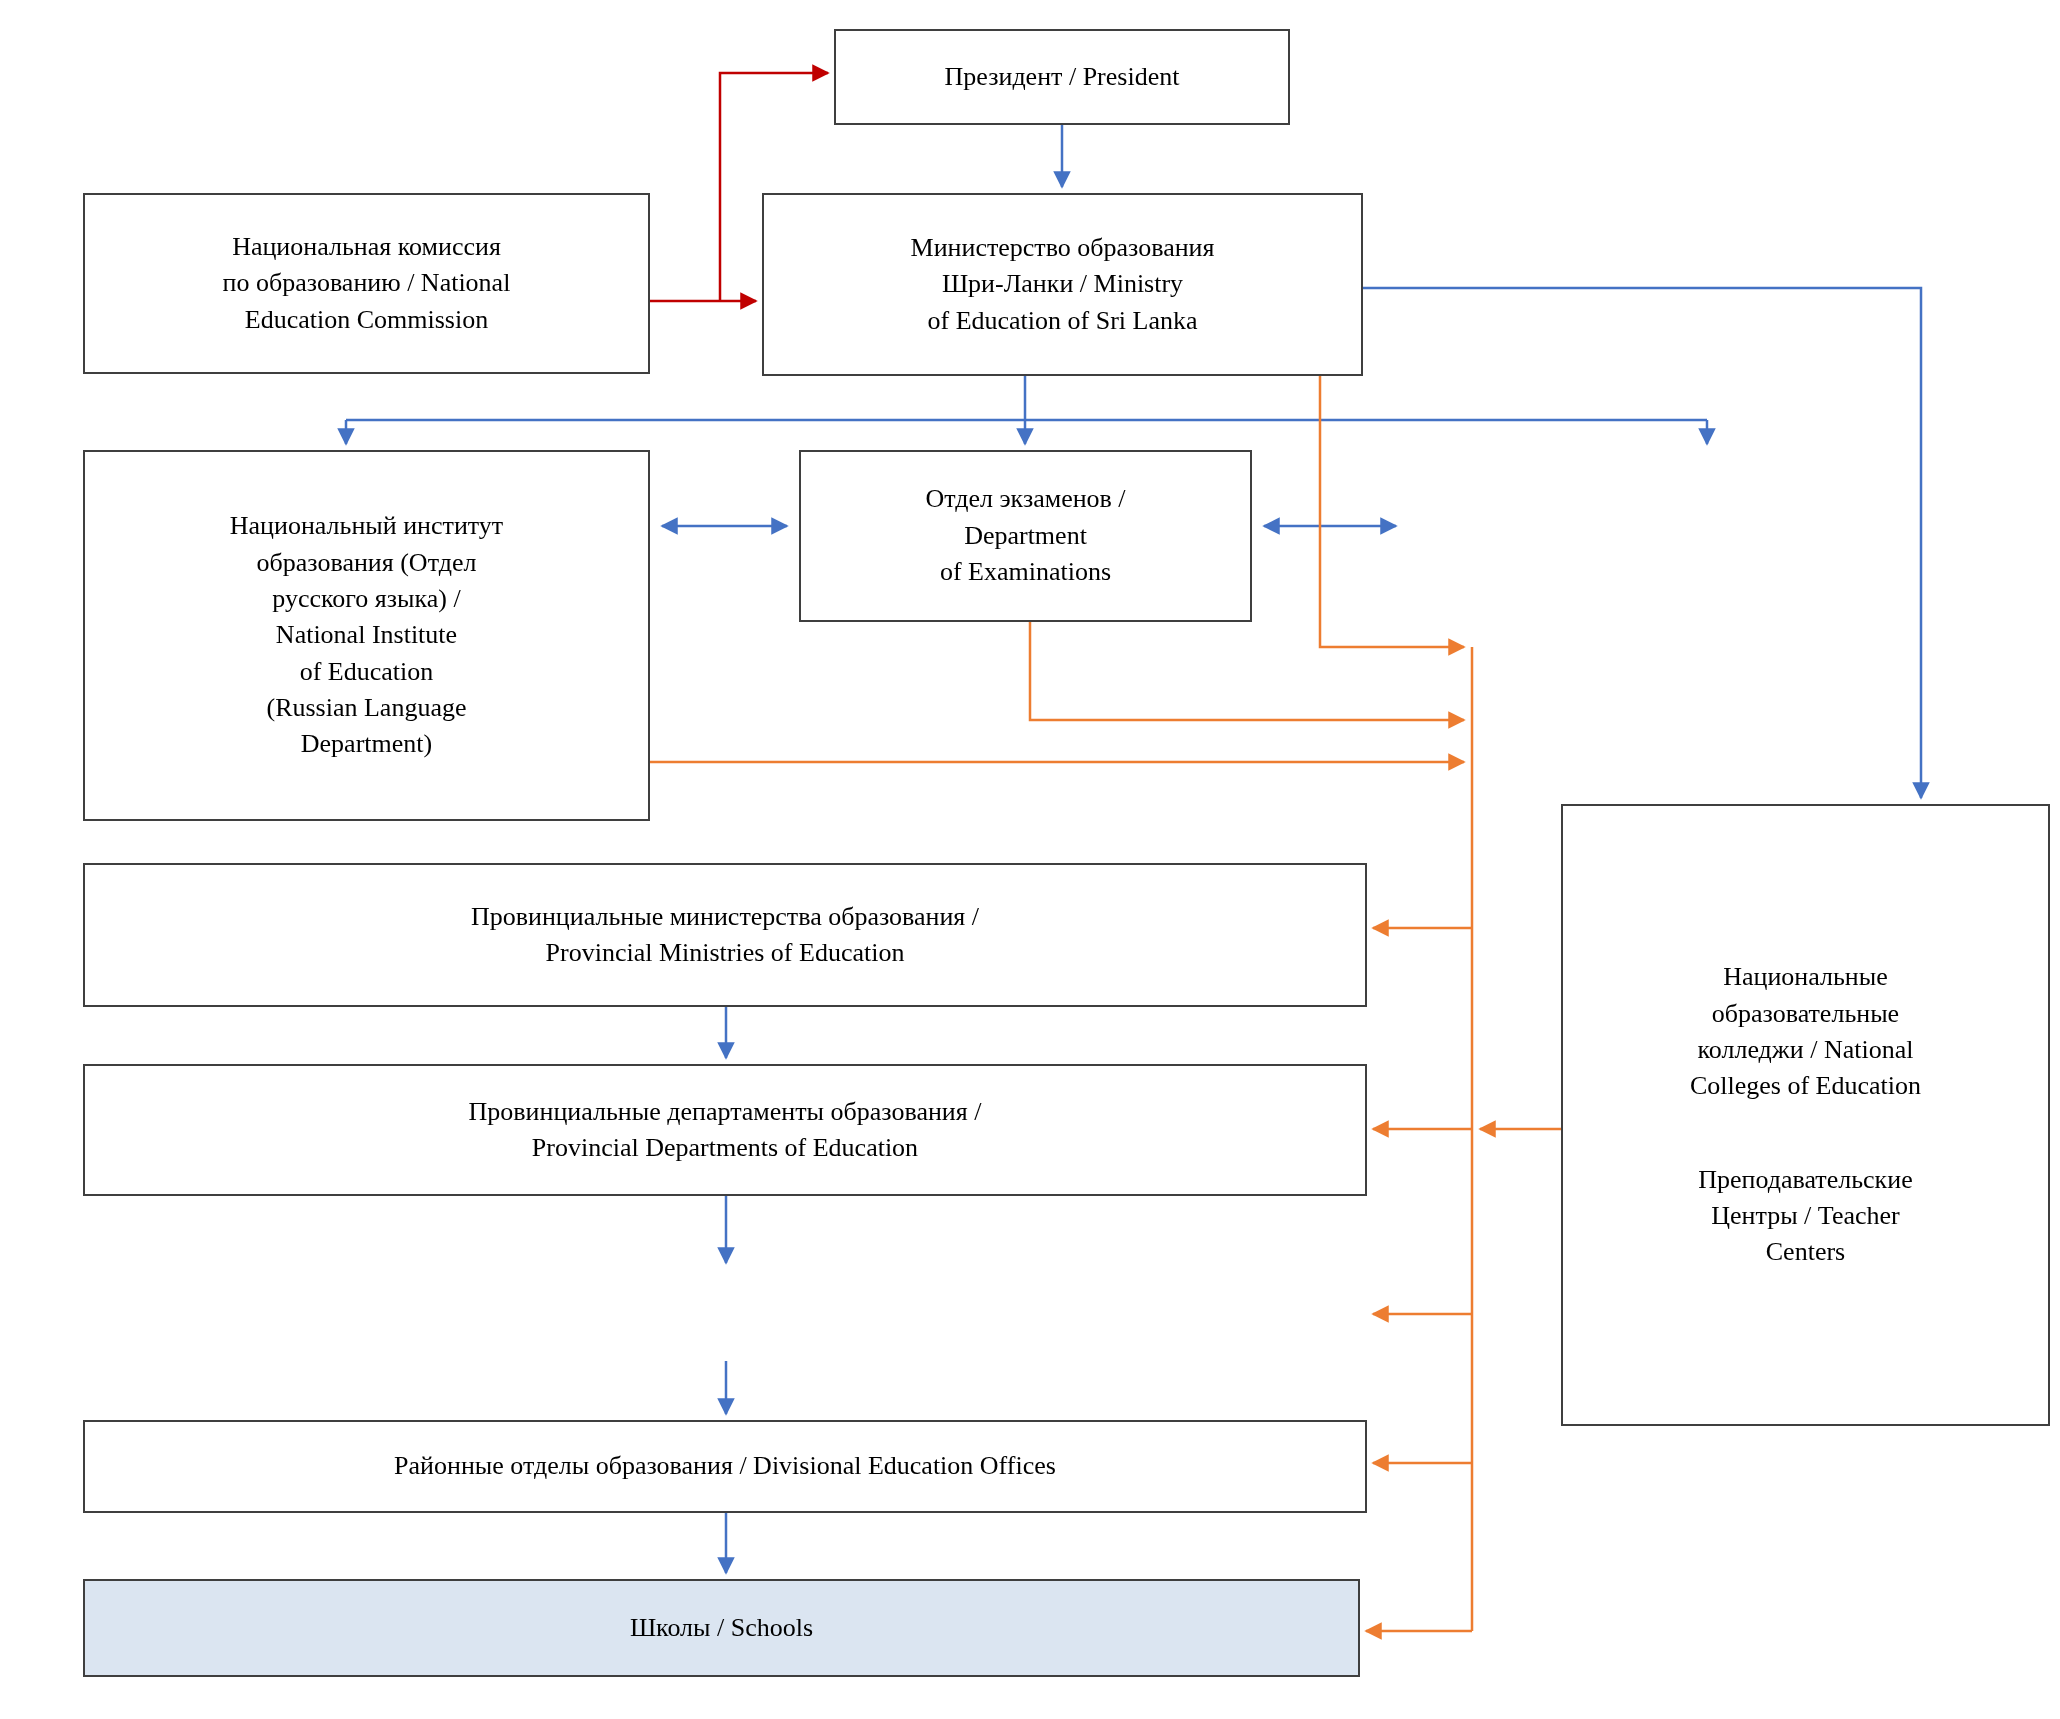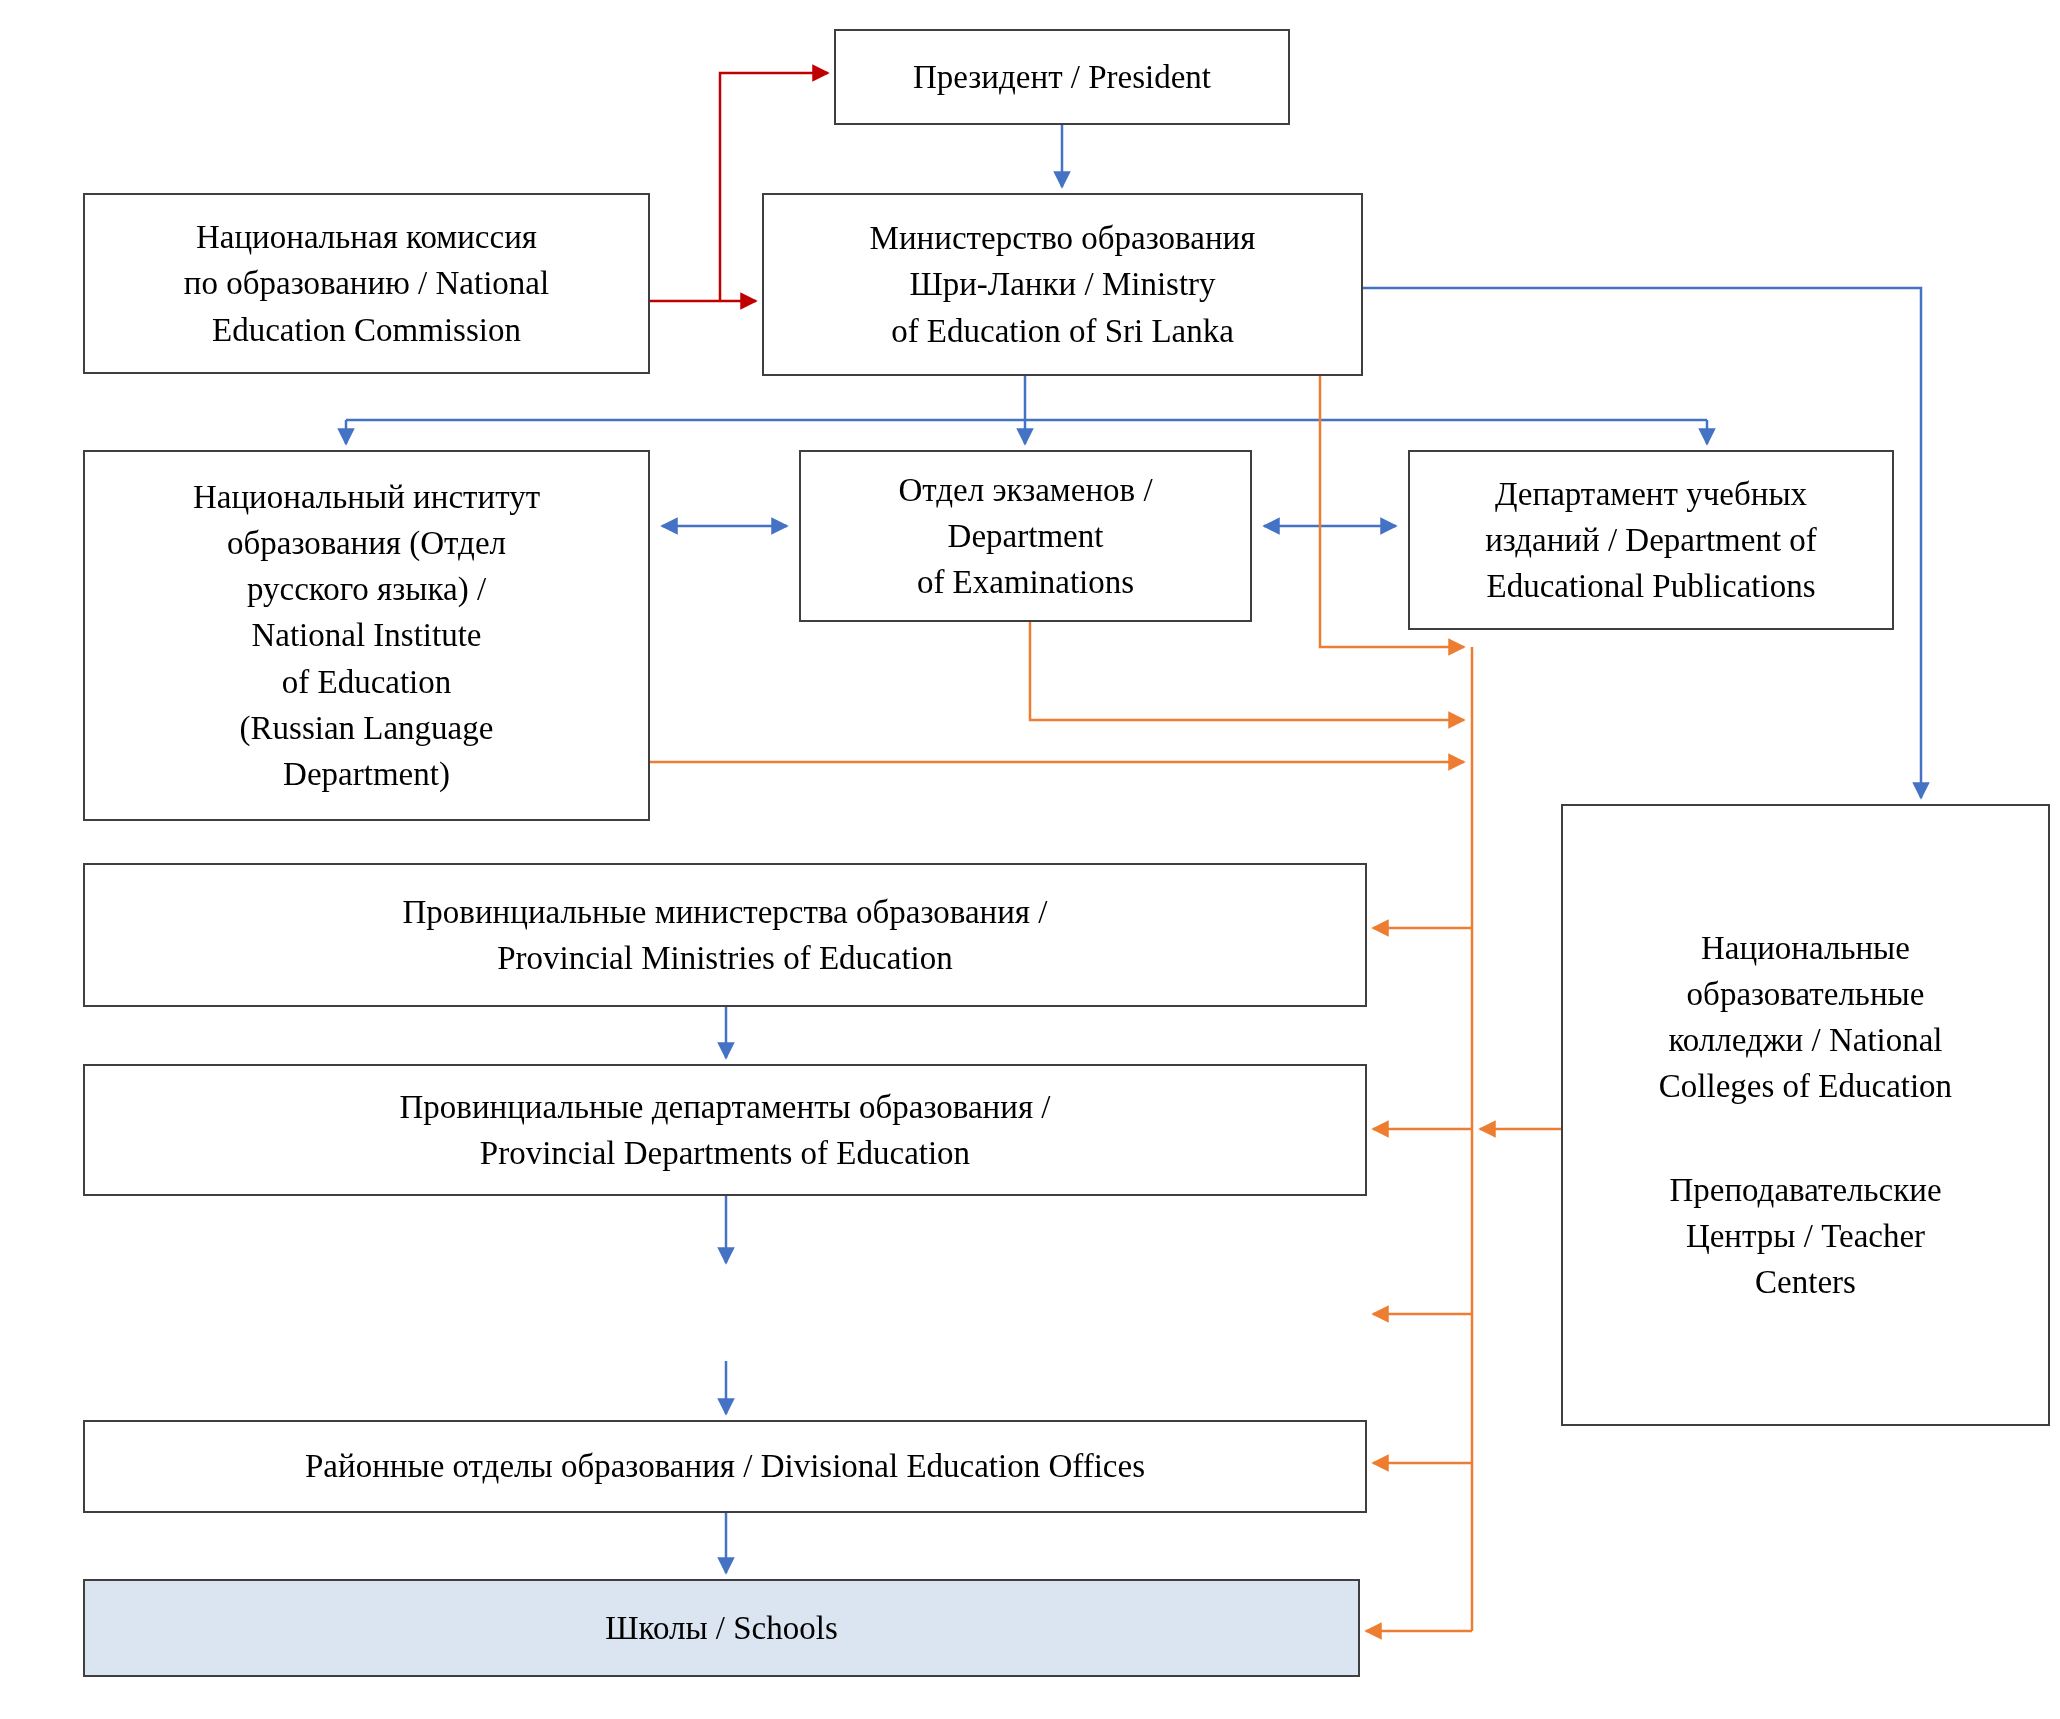--- a/index.html
+++ b/index.html
@@ -8,21 +8,21 @@
     --c-orange:#ED7D31;
     --c-border:#3f3f3f;
     --c-schools:#DBE5F1;
   }
   *{box-sizing:border-box}
   html,body{margin:0;padding:0;background:#ffffff}
   .canvas{
     position:relative;
     width:2060px;height:1719px;
     font-family:"Liberation Serif","DejaVu Serif",serif;
-    font-size:33px;line-height:1.4;color:#000;
+    font-size:26px;line-height:1.4;color:#000;
     overflow:hidden;
   }
   svg.wires{position:absolute;left:0;top:0;width:2060px;height:1719px}
   .node{
     position:absolute;
     border:2px solid var(--c-border);
     background:#fff;
     display:flex;flex-direction:column;
     align-items:center;justify-content:center;
     text-align:center;
@@ -116,23 +116,20 @@
 русского языка) /
 National Institute
 of Education
 (Russian Language
 Department)</div>
 
   <div class="node" id="n-exams">Отдел экзаменов /
 Department
 of Examinations</div>
 
-  <div class="node" id="n-pubs">Департамент учебных
-изданий / Department of
-Educational Publications</div>
 
   <div class="node" id="n-provmin">Провинциальные министерства образования /
 Provincial Ministries of Education</div>
 
   <div class="node" id="n-provdep">Провинциальные департаменты образования /
 Provincial Departments of Education</div>
 
 
   <div class="node" id="n-divisional">Районные отделы образования / Divisional Education Offices</div>
 

